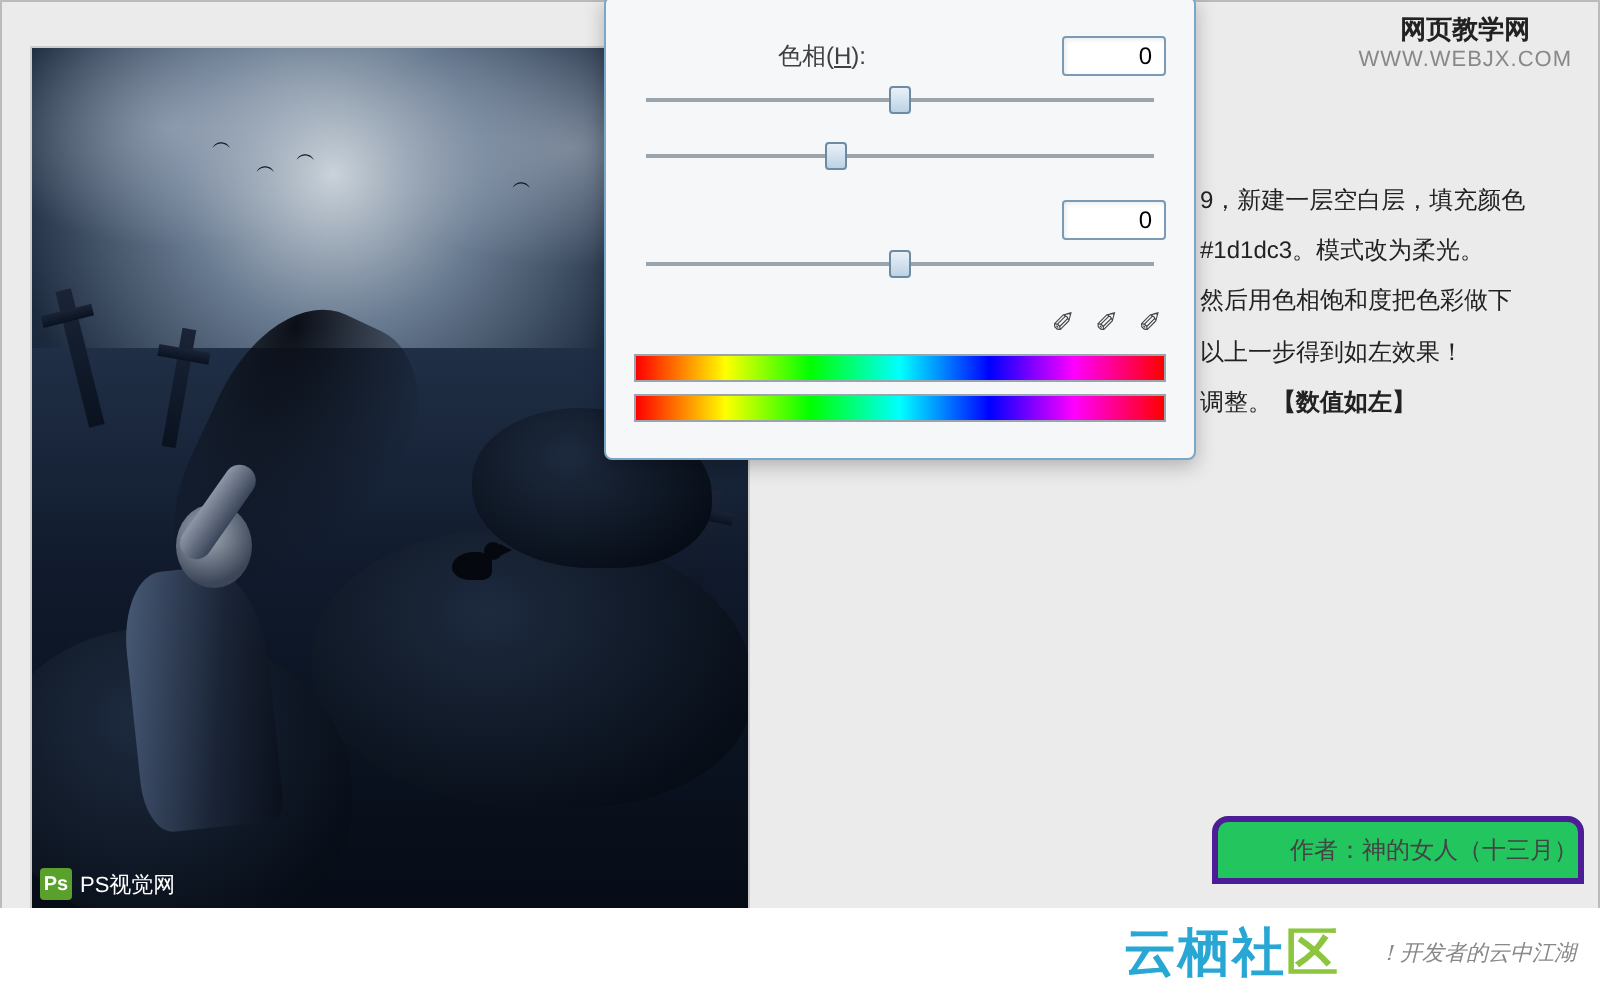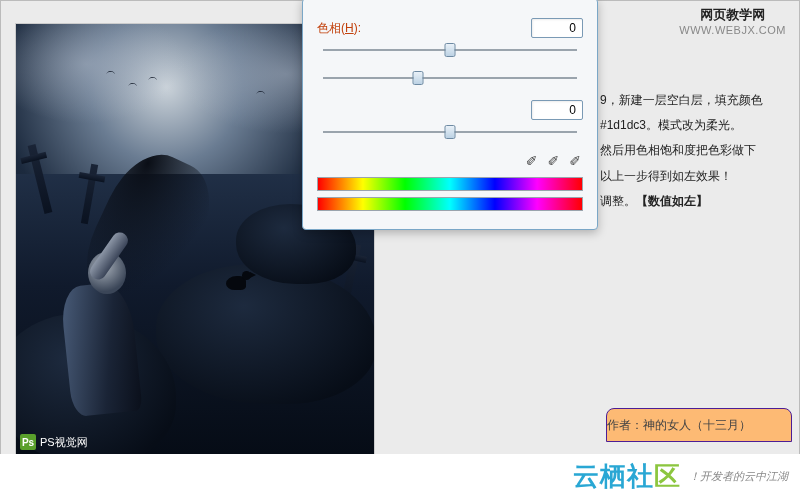--- a/index.html
+++ b/index.html
@@ -104,21 +104,21 @@
     position: absolute;
     top: -2px; left: 302px;
     width: 296px;
     background: #f5f7f9;
     border: 1px solid #7aa7c7;
     border-radius: 4px;
     box-shadow: 0 3px 10px rgba(0,0,0,0.25);
     padding: 12px 14px 18px 14px;
   }
   .row { display:flex; align-items:center; margin: 6px 0 2px; height: 22px; }
-  .row .label { width: 124px; text-align: left; padding-right: 8px; color:#c2410c; font-size:12px; }
+  .row .label { width: 124px; text-align: right; padding-right: 8px; color:#404040; font-size:12px; }
   .row .label u { text-decoration: underline; }
   .row input.val {
     width: 52px; height: 20px;
     border: 1px solid #7a9ab5; border-radius: 2px;
     text-align: right; padding-right: 6px; font-size: 12px;
     box-shadow: inset 1px 1px 2px rgba(0,0,0,0.08);
     background: #fff;
   }
   .slider-wrap { margin: 4px 0 14px 0; position: relative; height: 14px; }
   .slider-track {
@@ -149,30 +149,30 @@
   
   .tutorial {
     position: absolute;
     top: 88px; left: 600px; width: 184px;
     color: #222; font-size: 12px; line-height: 2.1;
   }
   .tutorial .bold { font-weight: bold; }
 
   .author-box {
     position: absolute; left: 606px; top: 408px; width: 186px; height: 34px;
-    border: 1px solid #4c1d95; border-radius: 8px 8px 0 0;
-    background: #fdba74;
-    display:flex; align-items:center; justify-content:flex-start;
+    border: 3px solid #4c1d95; border-radius: 8px 8px 0 0;
+    background: #22c55e;
+    display:flex; align-items:center; justify-content:flex-end;
     color:#444; font-size:12px;
     overflow:hidden;
   }
 
   .footer-brand {
     position:absolute; right: 12px; bottom: 6px;
-    display:flex; align-items:center; gap:8px;
+    display:flex; align-items:center; gap:19px;
   }
   .footer-brand .logo {
     font-size: 26px; font-weight: bold;
     color:#29a7d4;
     letter-spacing:1px;
   }
   .footer-brand .logo .g { color:#8cc63f; }
   .footer-brand .tag { font-size: 11px; color:#888;font-style:italic; }
   .footer-bar {
     position:absolute; left:0; right:0; bottom:0; height:46px;

